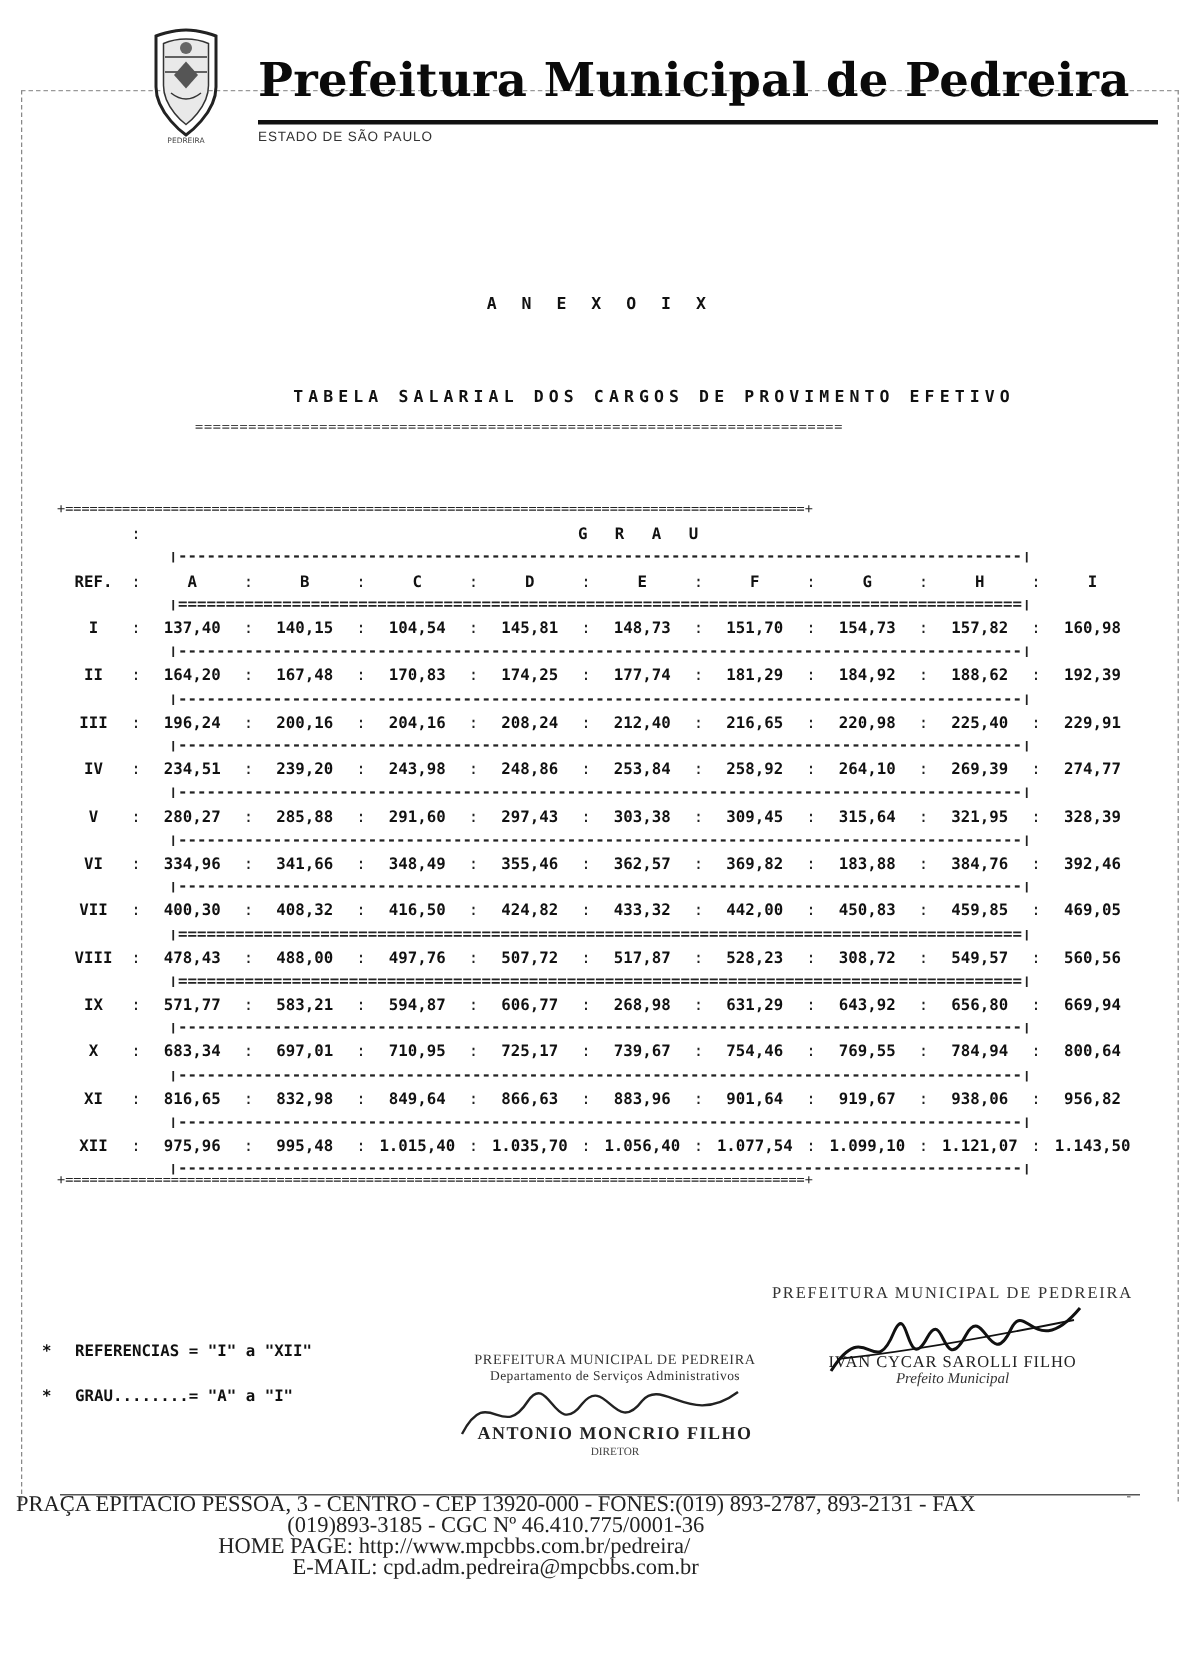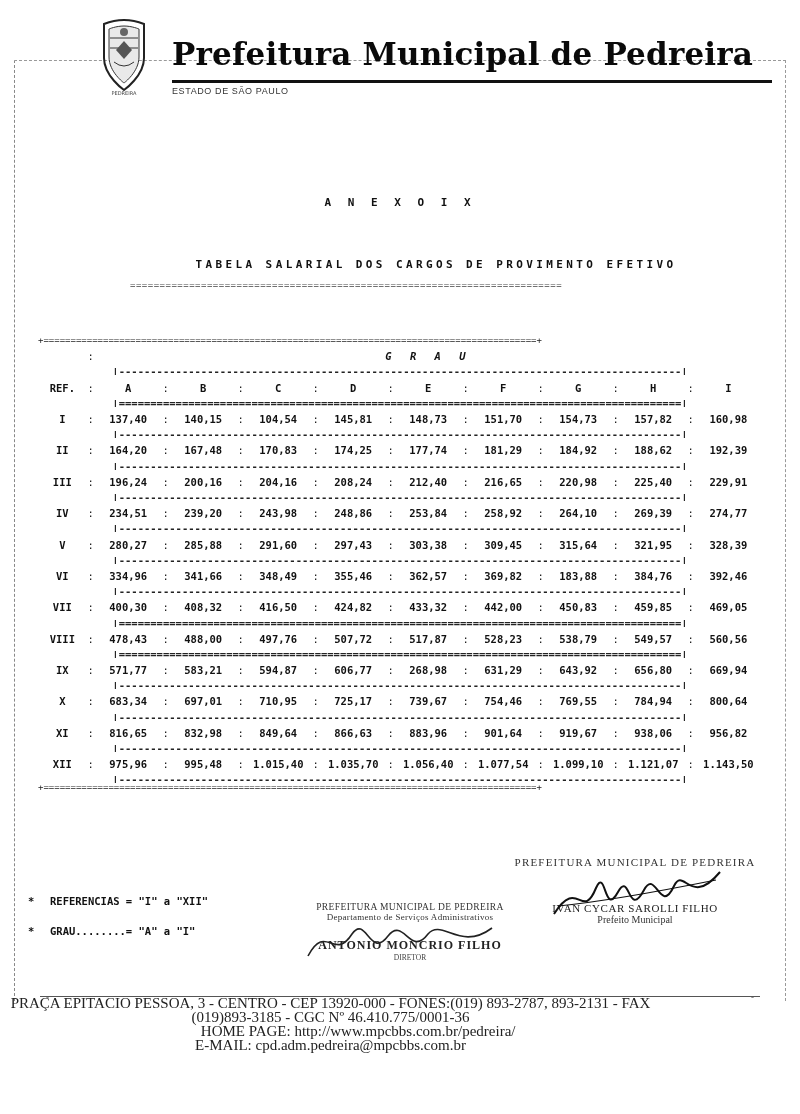--- a/index.html
+++ b/index.html
@@ -22,41 +22,41 @@
   .anexo{position:absolute;left:0;top:196px;width:800px;text-align:center;font-family:"DejaVu Sans Mono",monospace;font-size:11px;font-weight:bold;letter-spacing:5px;color:#111;}
   .tabtitle{position:absolute;left:0;top:258px;width:800px;text-align:center;font-family:"DejaVu Sans Mono",monospace;font-size:11px;font-weight:bold;letter-spacing:3.4px;color:#111;padding-left:36px;}
   .tabtitle-rule{position:absolute;left:130px;top:280px;width:540px;font-family:"DejaVu Sans Mono",monospace;font-size:9px;color:#444;white-space:nowrap;overflow:hidden;letter-spacing:.5px;}
 
   
   .table-wrap{position:absolute;left:38px;top:336px;width:730px;font-family:"DejaVu Sans Mono",monospace;font-size:10.5px;color:#111;}
 
   table.sal{border-collapse:collapse;width:724px;table-layout:fixed;font-family:"DejaVu Sans Mono",monospace;font-weight:bold;}
   table.sal td,table.sal th{font-size:10.5px;padding:0;text-align:center;vertical-align:middle;}
   .rowline{height:24.4px;}
-  .grad-head{font-size:11px;letter-spacing:6px;font-weight:bold;font-style:italic;}
+  .grad-head{font-size:11px;letter-spacing:6px;font-weight:bold;}
   .colhead{font-size:11px;font-weight:bold;}
   .refcell{font-size:10.5px;font-weight:bold;text-align:right;padding-right:8px;}
   .vsep{width:7px;color:#222;font-weight:normal;text-align:center;font-size:10px;}
   .hline{font-family:"DejaVu Sans Mono",monospace;font-size:9px;color:#222;white-space:pre;line-height:7px;height:7px;overflow:hidden;letter-spacing:0;}
   .dline{font-family:"DejaVu Sans Mono",monospace;font-size:9px;color:#222;white-space:pre;line-height:8px;height:8px;overflow:hidden;}
 
   
   .notes{position:absolute;left:28px;top:886px;width:330px;font-family:"DejaVu Sans Mono",monospace;font-size:10.5px;font-weight:bold;line-height:30px;color:#111;}
   .notes .star{display:inline-block;width:22px;}
 
   
   .sig-right{position:absolute;left:500px;top:856px;width:270px;text-align:center;font-family:"Liberation Serif",serif;}
   .sig-right .org{font-size:11px;letter-spacing:1.2px;color:#333;}
   .sig-right .nm{font-size:11px;letter-spacing:.6px;color:#222;margin-top:34px;}
-  .sig-right .role{font-size:10px;color:#333;}
+  .sig-right .role{font-size:10px;color:#333;font-style:italic;}
   .scribble{position:absolute;left:548px;top:862px;width:180px;height:66px;}
   .sig-left{position:absolute;left:290px;top:902px;width:240px;text-align:center;font-family:"Liberation Serif",serif;color:#333;}
   .sig-left .l1{font-size:9.5px;letter-spacing:.4px;}
   .sig-left .l2{font-size:9px;letter-spacing:.3px;}
-  .sig-left .nm{font-size:12px;letter-spacing:1px;color:#222;margin-top:16px;font-weight:bold;}
+  .sig-left .nm{font-size:12px;letter-spacing:1px;color:#222;margin-top:26px;font-weight:bold;}
   .sig-left .l3{font-size:7.5px;color:#444;}
   .scribble2{position:absolute;left:300px;top:912px;width:200px;height:56px;}
 
   
   .footer{position:absolute;left:0;top:996px;width:661px;text-align:center;font-family:"Liberation Serif",serif;font-size:15px;color:#222;line-height:14px;}
   .footline{position:absolute;left:40px;top:996px;width:720px;border-top:1px solid #555;}
   .dash-l{position:absolute;left:46px;top:992px;font-size:9px;color:#555;}
   .dash-r{position:absolute;right:46px;top:992px;font-size:9px;color:#555;}
 </style>
 </head>
@@ -321,21 +321,21 @@
             <td class="">488,00</td>
             <td class="vsep">:</td>
             <td class="">497,76</td>
             <td class="vsep">:</td>
             <td class="">507,72</td>
             <td class="vsep">:</td>
             <td class="">517,87</td>
             <td class="vsep">:</td>
             <td class="">528,23</td>
             <td class="vsep">:</td>
-            <td class="">538,79</td>
+            <td class="">308,72</td>
             <td class="vsep">:</td>
             <td class="">549,57</td>
             <td class="vsep">:</td>
             <td class="">560,56</td>
           </tr>
           <tr>
             <td colspan="19" class="hline">|=========================================================================================|</td>
           </tr>
           <tr class="rowline">
             <td class="refcell">IX</td>
@@ -462,17 +462,17 @@
   <svg class="scribble2" viewBox="0 0 200 56">
     <path d="M8 44 C26 10 34 50 52 22 C66 2 70 48 88 24 C104 4 110 46 128 22 C142 6 160 40 192 16" fill="none" stroke="#222" stroke-width="1.6"></path>
   </svg>
 
   <div class="footline"></div>
   <div class="dash-l">-</div>
   <div class="dash-r">-</div>
   <div class="footer">
     <div>PRAÇA EPITACIO PESSOA, 3 - CENTRO - CEP 13920-000 - FONES:(019) 893-2787, 893-2131 - FAX (019)893-3185 - CGC Nº 46.410.775/0001-36</div>
     <div>
-      <span style="display:inline-block;width:370px;text-align:right">HOME PAGE: http://www.mpcbbs.com.br/pedreira/</span><span style="display:inline-block;width:360px;">E-MAIL: cpd.adm.pedreira@mpcbbs.com.br</span>
+      <span style="display:inline-block;width:370px;text-align:left">HOME PAGE: http://www.mpcbbs.com.br/pedreira/</span><span style="display:inline-block;width:360px;">E-MAIL: cpd.adm.pedreira@mpcbbs.com.br</span>
     </div>
   </div>
 
 </div>
 
 </body></html>

